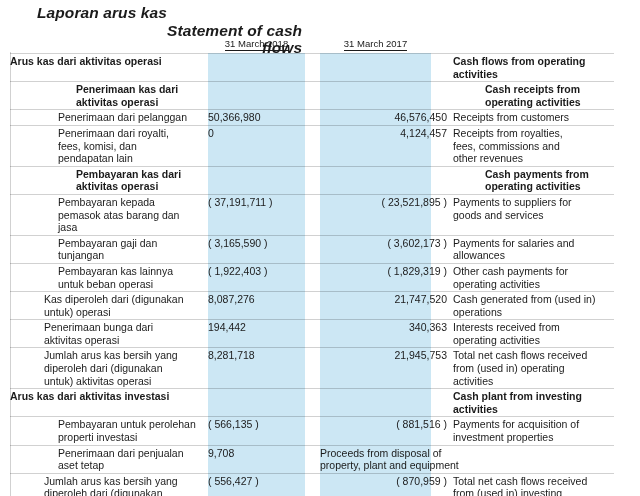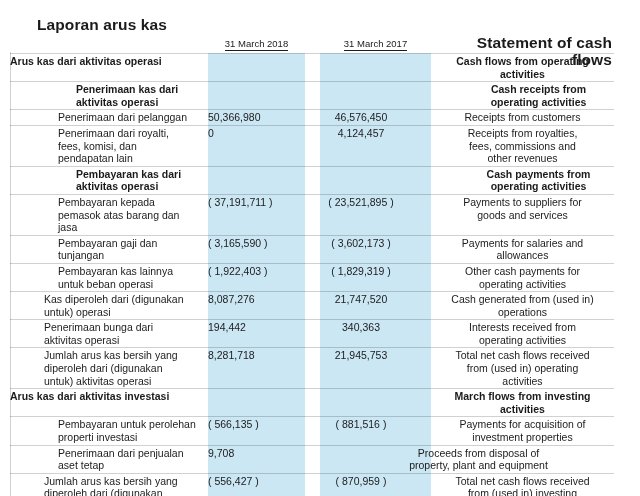--- a/index.html
+++ b/index.html
@@ -7,38 +7,38 @@
     position:relative;width:640px;height:496px;overflow:hidden;background:#fff;
     font-family:"Liberation Sans",sans-serif;color:var(--text,#1b1b1b);
   }
   
   .band{position:absolute;top:53px;bottom:0;background:var(--band,#cce7f4);}
   .band-2018{left:208px;width:97px;}
   .band-2017{left:320px;width:111px;}
   
   .vline{position:absolute;left:10px;top:52px;bottom:0;width:1px;background:rgba(0,0,0,0.18);}
   
-  .titles{position:absolute;top:16px;left:37px;right:28px;display:flex;justify-content:space-between;}
+  .titles{position:absolute;top:4px;left:37px;right:28px;display:flex;font-style:italic;}
   .title{font-weight:bold;font-size:15.5px;line-height:17px;letter-spacing:0.1px;}
   .title-en{text-align:right;white-space:pre-line;margin-top:18px;}
   
   .datehead{position:absolute;top:38px;text-align:center;font-size:9.5px;font-weight:normal;}
   .datehead span{border-bottom:1.2px solid #1b1b1b;padding-bottom:1px;display:inline-block;}
   .date-2018{left:208px;width:97px;}
   .date-2017{left:320px;width:111px;}
   
   .rows{position:absolute;left:10px;top:53px;width:604px;}
   .row{display:flex;border-top:1px solid rgba(0,0,0,0.18);padding:1px 0;
        font-size:10.5px;line-height:12.6px;}
   .cell{white-space:pre-line;box-sizing:border-box;}
   .c-id{width:198px;}
   .c-n1{width:97px;text-align:left;padding-right:3px;}
   .c-gap{width:15px;}
-  .c-n2{width:88px;text-align:center;padding-right:6px;}
-  .c-en{flex:1;text-align:center;padding-right:2px;margin-left:25px;}
+  .c-n2{width:133px;text-align:right;padding-right:6px;}
+  .c-en{flex:1;text-align:left;padding-right:2px;}
   .row--section .c-id,.row--section .c-en{font-weight:bold;}
   .row--section .c-id{}
   .row--subhead .c-id,.row--subhead .c-en{font-weight:bold;}
   .row--subhead .c-id{padding-left:34px;margin-left:32px;}
   .row--detail .c-id{padding-left:48px;}
   .row--total .c-id{padding-left:34px;}
 </style>
 </head>
 <body>
 
@@ -161,21 +161,21 @@
     <div class="cell c-n2">21,945,753</div>
     <div class="cell c-en">Total net cash flows received
 from (used in) operating
 activities</div>
   </div>
       <div class="row row--section">
     <div class="cell c-id">Arus kas dari aktivitas investasi</div>
     <div class="cell c-n1"></div>
     <div class="cell c-gap"></div>
     <div class="cell c-n2"></div>
-    <div class="cell c-en">March flows from investing
+    <div class="cell c-en">Cash plant from investing
 activities</div>
   </div>
       <div class="row row--detail">
     <div class="cell c-id">Pembayaran untuk perolehan
 properti investasi</div>
     <div class="cell c-n1">( 566,135 )</div>
     <div class="cell c-gap"></div>
     <div class="cell c-n2">( 881,516 )</div>
     <div class="cell c-en">Payments for acquisition of
 investment properties</div>

